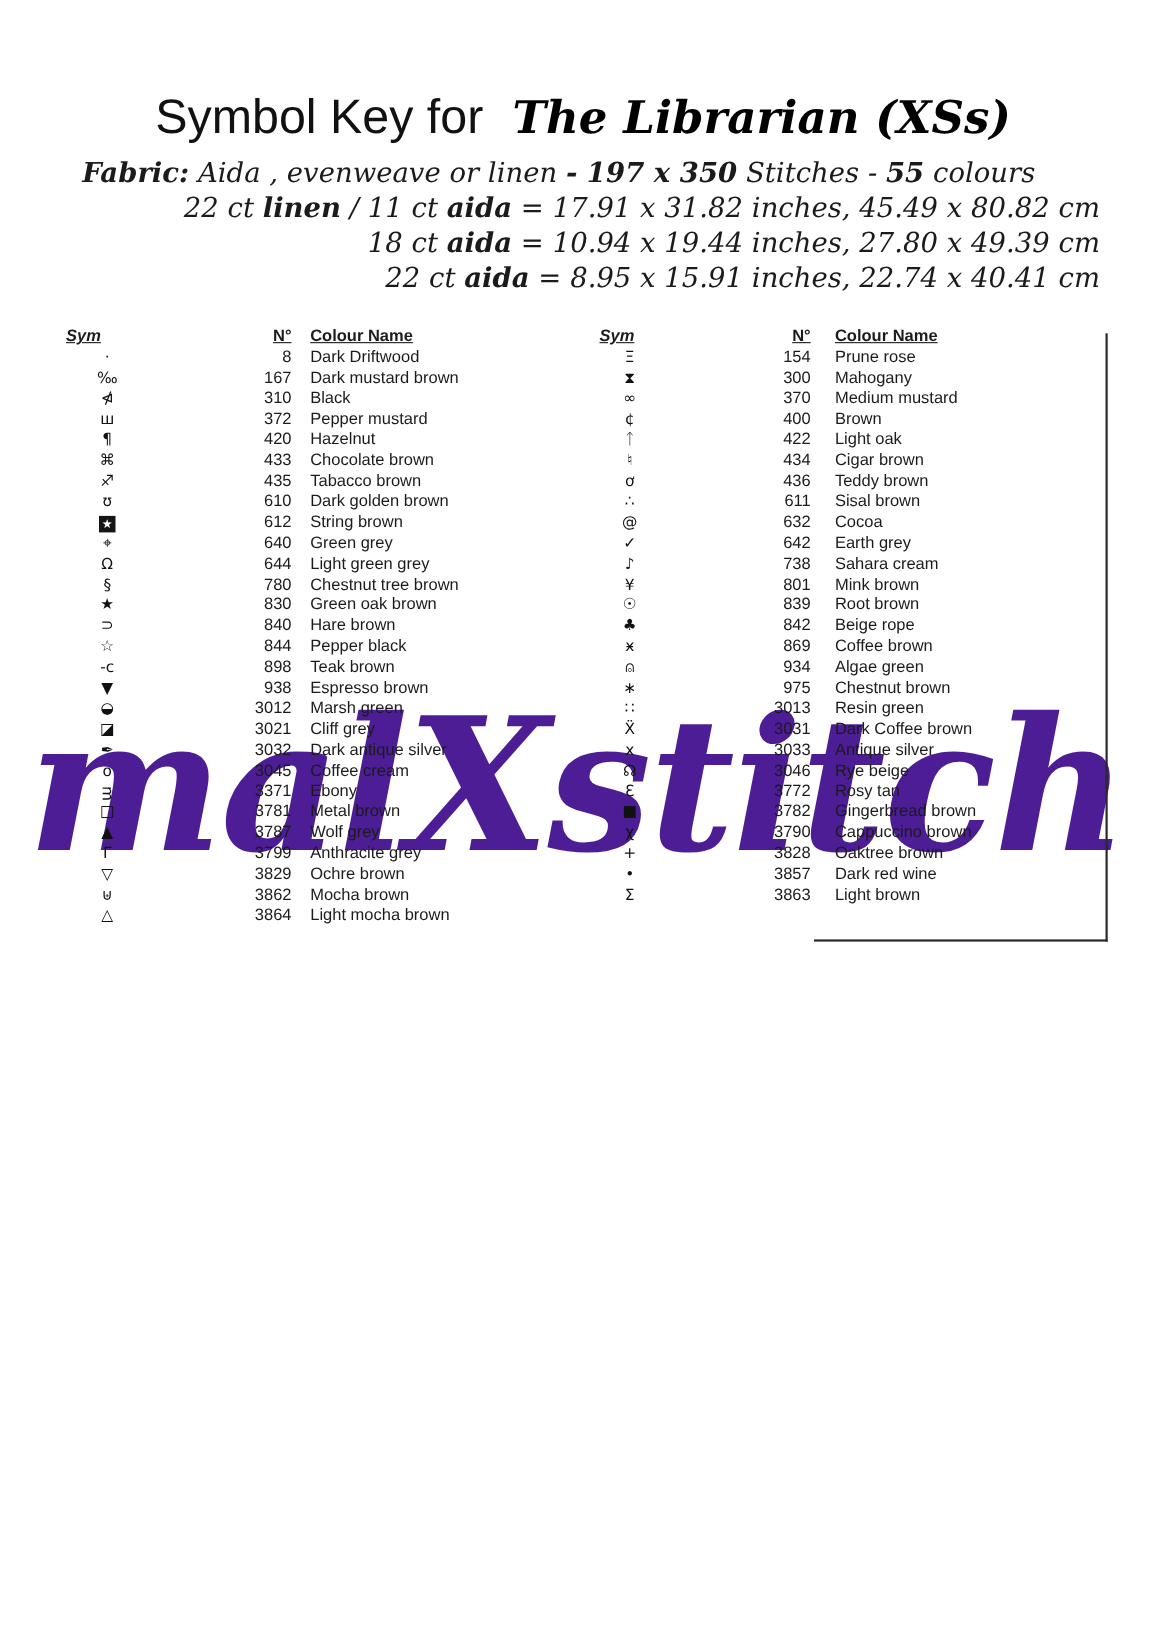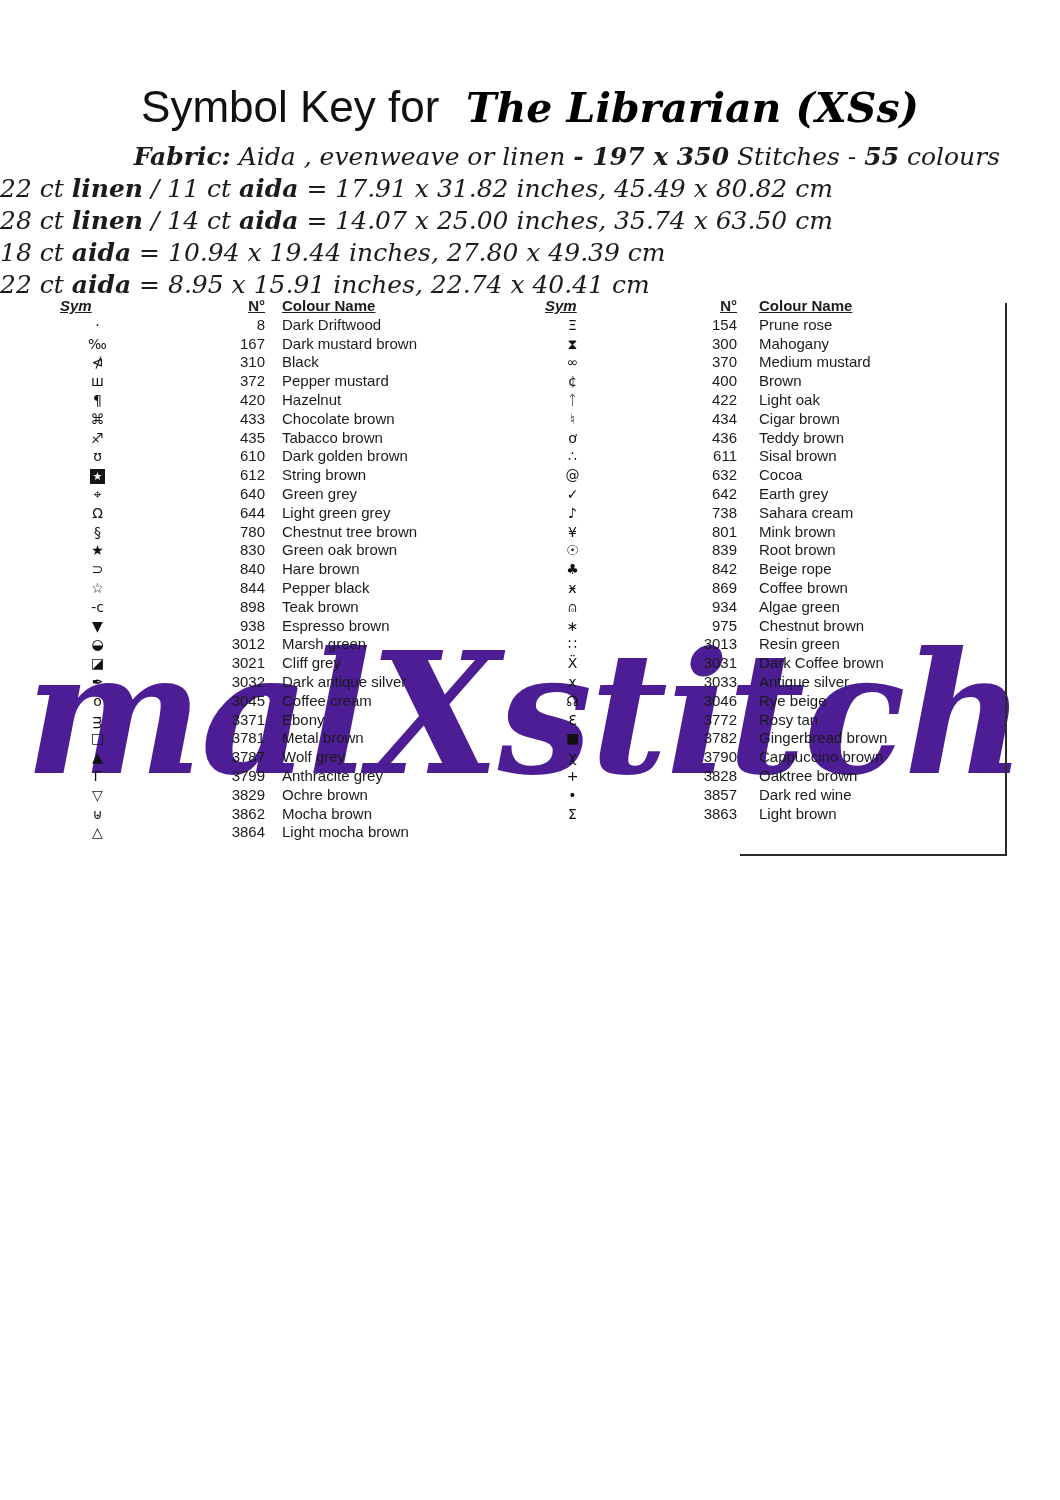--- a/index.html
+++ b/index.html
@@ -12,22 +12,22 @@
              user-select:none;}
   .content{position:relative;z-index:1;}
   
   .title{position:absolute;left:0;top:82px;width:1060px;text-align:center;white-space:nowrap;}
   .t-prefix{font-family:"Liberation Sans",sans-serif;font-size:44px;font-weight:400;color:#111;}
   .t-name{font-family:"DejaVu Serif",serif;font-style:italic;font-weight:bold;
           font-size:41px;margin-left:22px;}
   
   .fabric{position:absolute;left:0;top:141px;width:1000px;
           font-family:"DejaVu Serif",serif;font-style:italic;font-size:25px;line-height:32px;}
-  .fabric-line{white-space:nowrap;text-align:left;}
-  .fabric-line:first-child{text-align:right;padding-left:16px;}
+  .fabric-line{white-space:nowrap;text-align:right;}
+  .fabric-line:first-child{text-align:center;padding-left:16px;}
   .fabric-line .b{font-weight:bold;}
   
   .keycol{position:absolute;font-size:15px;line-height:18.8px;}
   .colL{left:60px;top:297px;width:452px;}
   .colR{left:545px;top:297px;width:462px;}
   .krow,.khead{display:grid;}
   .colL .krow,.colL .khead{grid-template-columns:75px 130px 1fr;}
   .colR .krow,.colR .khead{grid-template-columns:55px 137px 1fr;}
   .khead{font-weight:bold;}
   .khead .h{white-space:nowrap;}
@@ -55,21 +55,20 @@
 
   <div class="content">
     <div class="title">
       <span class="t-prefix">Symbol Key for</span>
       <span class="t-name" style="color: #000000;">The Librarian (XSs)</span>
     </div>
 
     <div class="fabric">
         <div class="fabric-line"><span class="b">Fabric:</span><span>  Aida , evenweave or  linen </span><span class="b">- 197 x 350</span><span> Stitches - </span><span class="b">55</span><span> colours</span></div>
         <div class="fabric-line"><span>22 ct </span><span class="b">linen</span><span> / 11 ct </span><span class="b">aida</span><span> = 17.91 x 31.82 inches, 45.49 x 80.82 cm</span></div>
-        <div class="fabric-line"><span>28 ct </span><span class="b">linen</span><span> / 14 ct </span><span class="b">aida</span><span> = 14.07 x 25.00 inches, 35.74 x 63.50 cm</span></div>
         <div class="fabric-line"><span>18 ct </span><span class="b">aida</span><span>  = 10.94 x 19.44 inches, 27.80 x 49.39 cm</span></div>
         <div class="fabric-line"><span>22 ct </span><span class="b">aida</span><span> = 8.95 x 15.91 inches, 22.74 x 40.41 cm</span></div>
       </div>
 
     <div class="keycol colL">
       <div class="khead">
         <div class="h h-sym"><span>Sym</span></div>
         <div class="h h-num"><span>N°</span></div>
         <div class="h h-name"><span>Colour Name</span></div>
       </div>

